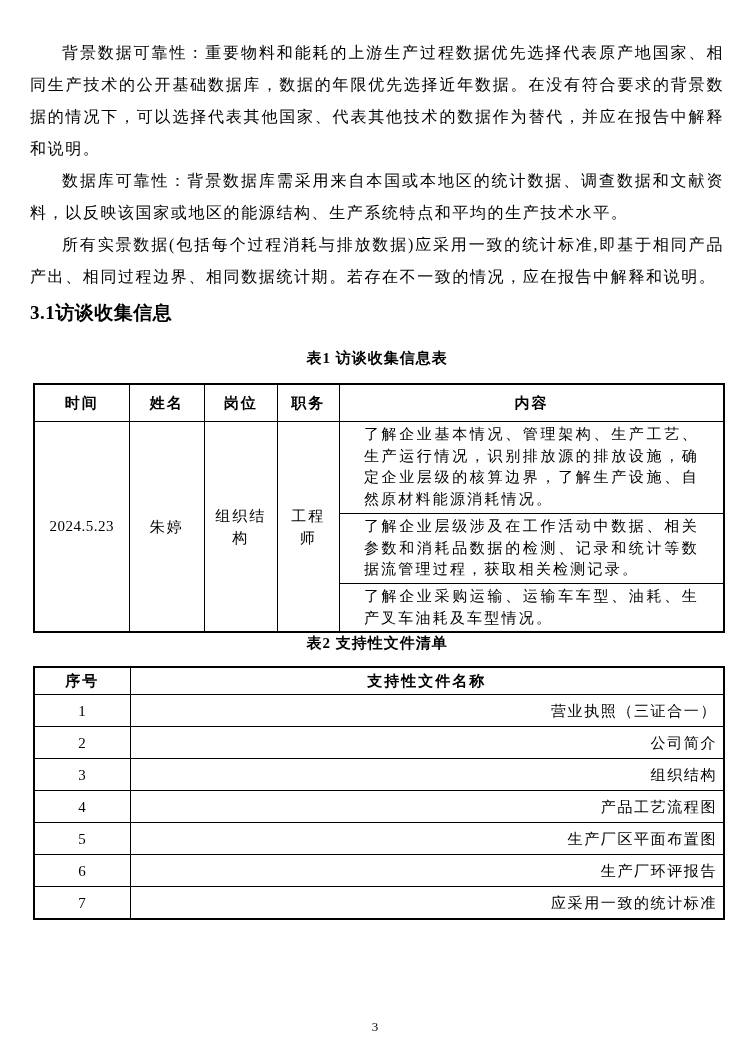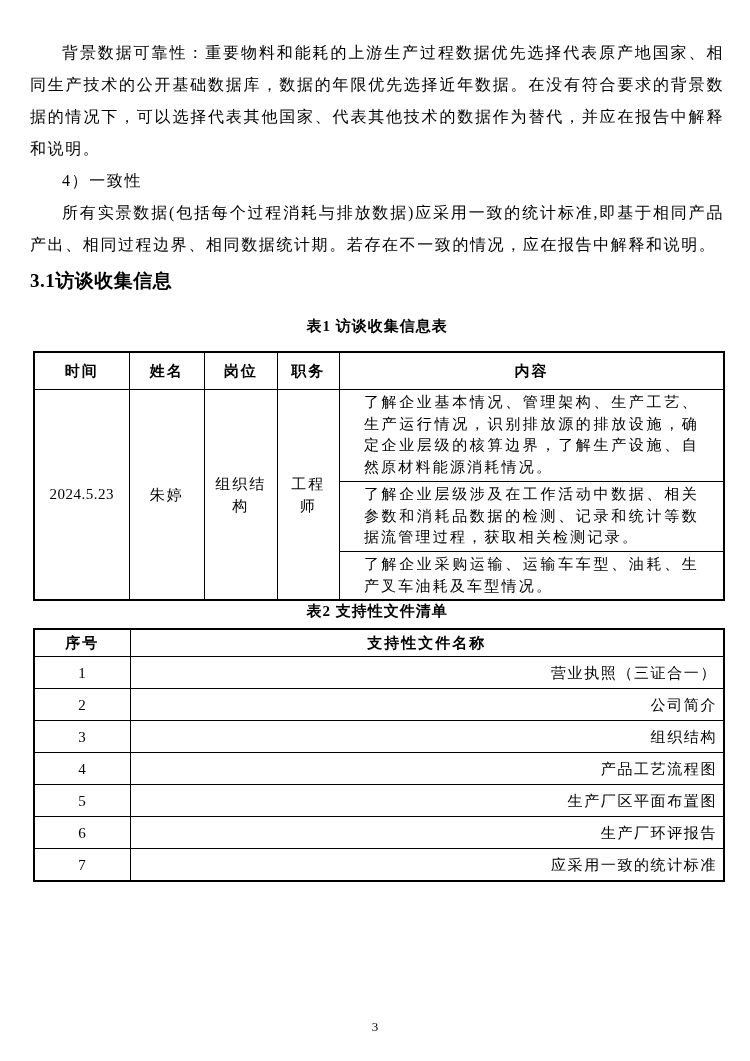--- a/index.html
+++ b/index.html
@@ -45,21 +45,21 @@
   .caption-1 { margin-top: 19px; }
   .caption-2 { }
   table {
     border-collapse: collapse;
     table-layout: fixed;
     width: 692px;
     margin: 15px 0 0 3px;
     border: 2px solid #000000;
     font-size: 15px;
   }
-  .t2 { margin-top: 7px; }
+  .t2 { margin-top: 13px; }
   th, td {
     border: 1px solid #000000;
     padding: 2px 6px;
     vertical-align: middle;
     font-weight: normal;
   }
   th {
     font-weight: bold;
     text-align: center;
     letter-spacing: 2px;
@@ -105,21 +105,21 @@
     font-size: 13px;
     line-height: 16px;
   }
 </style>
 </head>
 <body>
 
 <div class="page">
 
   <p class="body-text">背景数据可靠性：重要物料和能耗的上游生产过程数据优先选择代表原产地国家、相同生产技术的公开基础数据库，数据的年限优先选择近年数据。在没有符合要求的背景数据的情况下，可以选择代表其他国家、代表其他技术的数据作为替代，并应在报告中解释和说明。</p>
-  <p class="body-text">4）一致性</p>
+  <p class="body-text">数据库可靠性：背景数据库需采用来自本国或本地区的统计数据、调查数据和文献资料，以反映该国家或地区的能源结构、生产系统特点和平均的生产技术水平。</p>
   <p class="body-text">所有实景数据(包括每个过程消耗与排放数据)应采用一致的统计标准,即基于相同产品产出、相同过程边界、相同数据统计期。若存在不一致的情况，应在报告中解释和说明。</p>
 
   <h2 class="section-heading">3.1访谈收集信息</h2>
 
   <div class="table-caption caption-1">表1 访谈收集信息表</div>
 
   <table class="t1">
     <colgroup>
       <col style="width:95px">
       <col style="width:75px">

